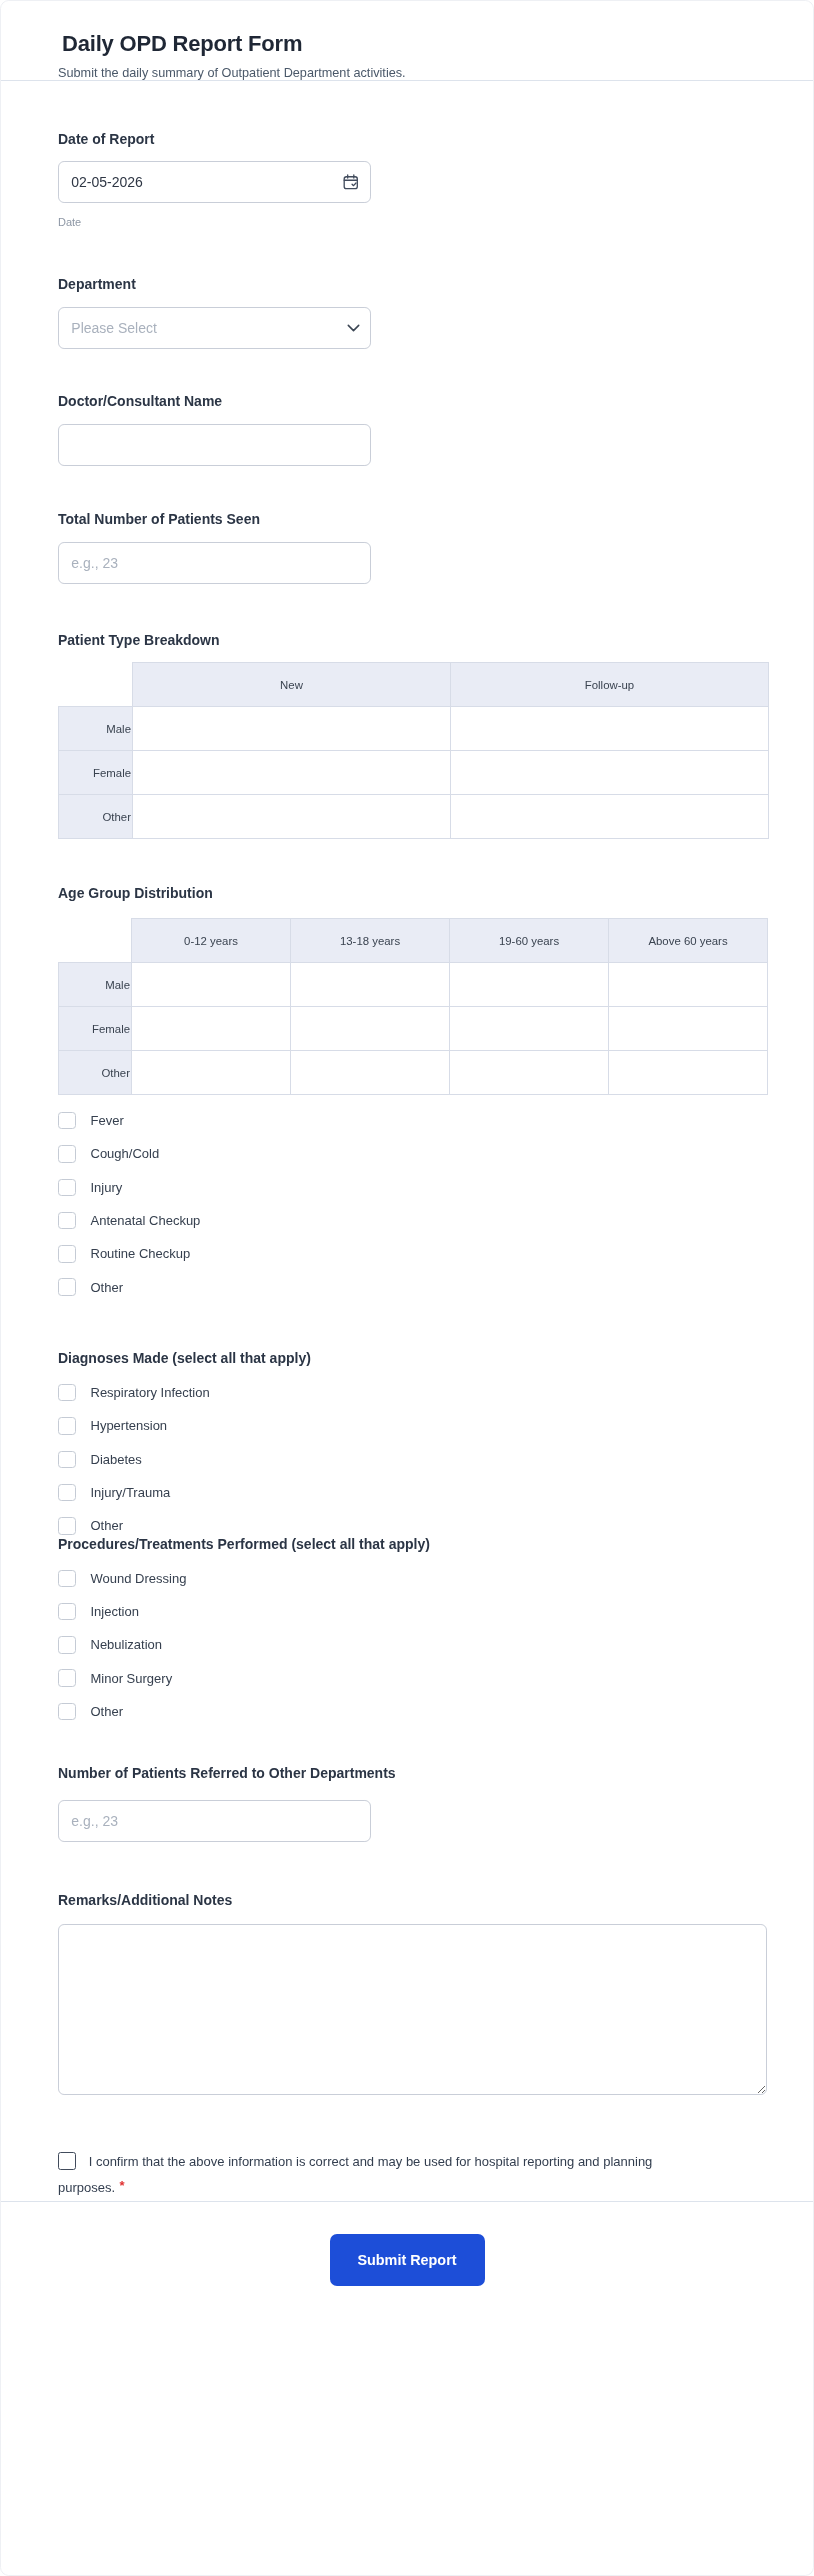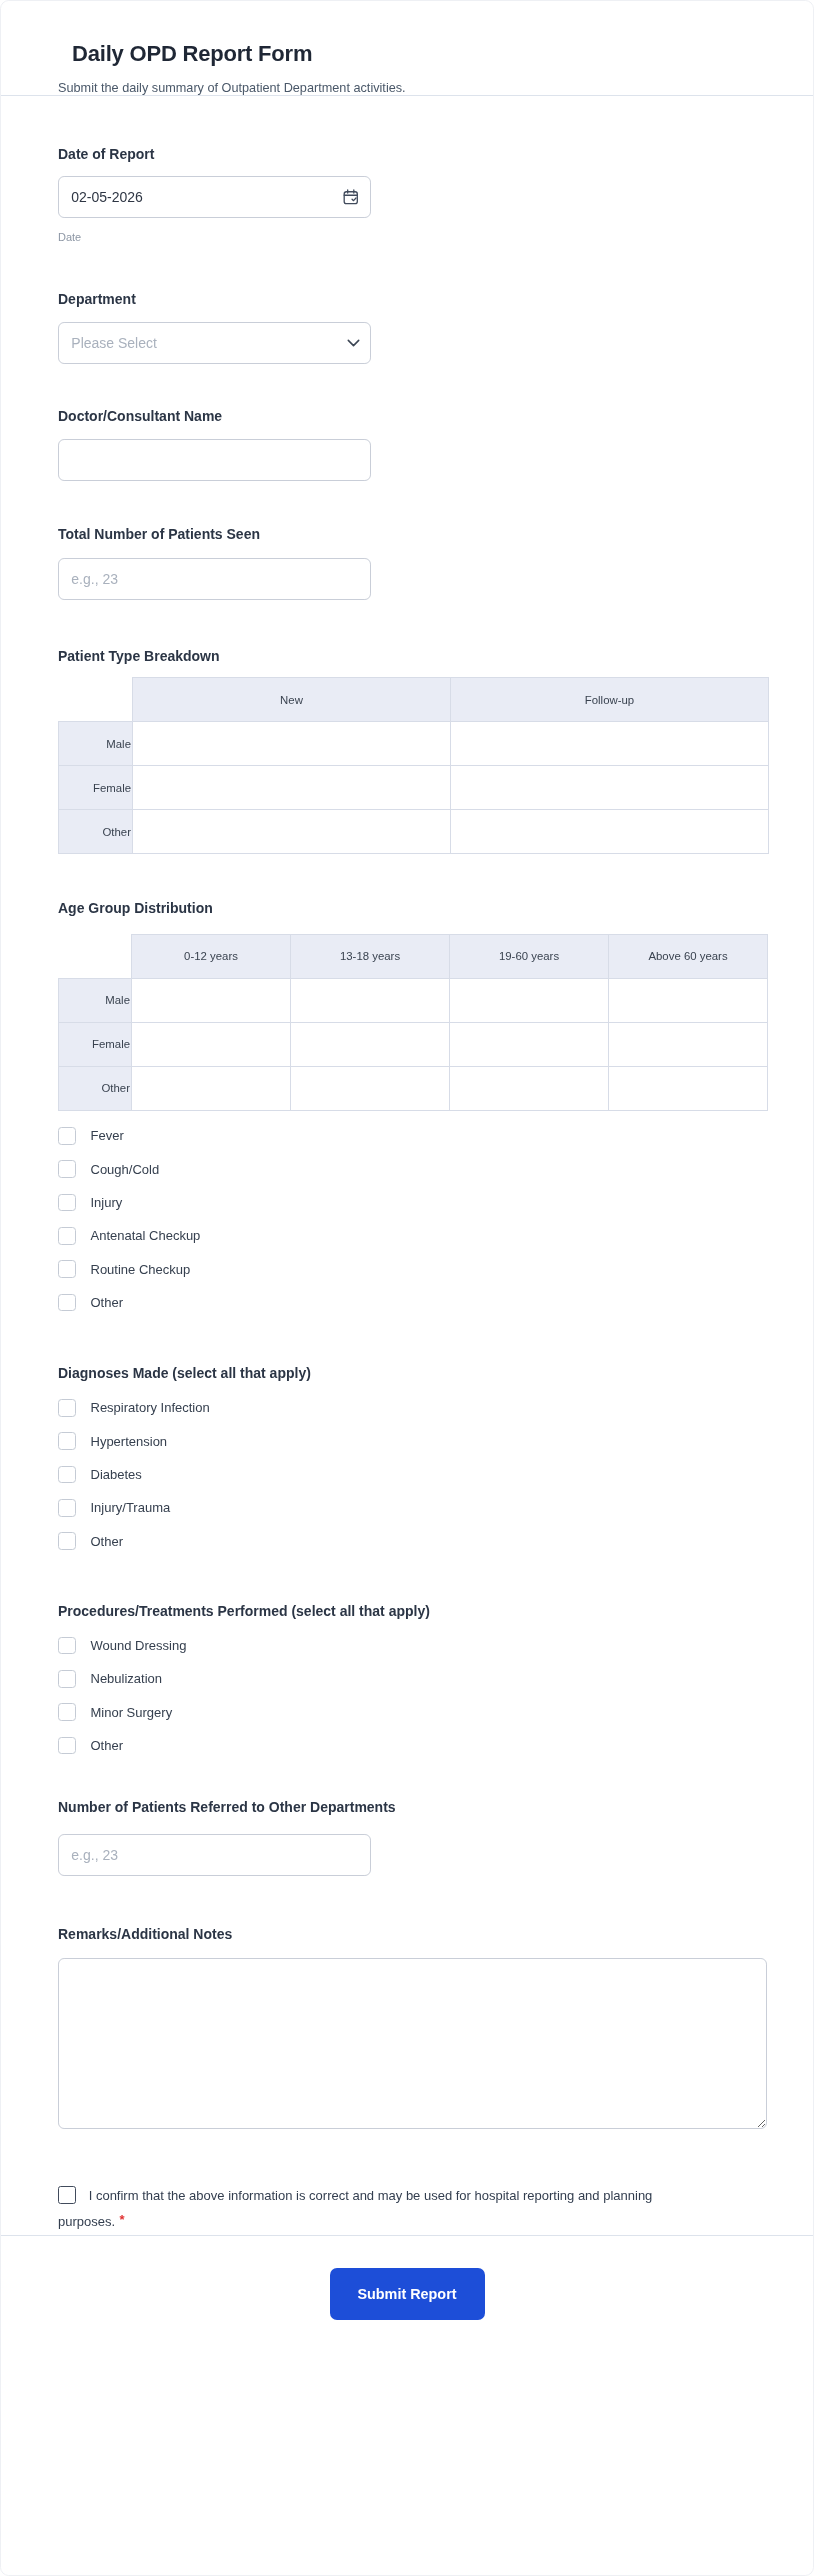--- a/index.html
+++ b/index.html
@@ -15,21 +15,21 @@
     width: 814px;
     min-height: 2576px;
     background: #ffffff;
     border: 0.9px solid #eef0f4;
     border-radius: 8.8px;
     overflow: hidden;
   }
 
   .header-block { padding: 26px 57px 0 57px; }
   .page-title {
-    margin: 14px;
+    margin: 4px;
     font-size: 22px;
     font-weight: 700;
     color: #1f2735;
     letter-spacing: -0.2px;
   }
   .page-subtitle {
     margin: 8.8px 0 0 0;
     font-size: 12.7px;
     color: #4a5869;
   }
@@ -367,25 +367,29 @@
       <div class="chk-row">
         <input type="checkbox" class="chk" style="">
         <span class="chk-label">Injury/Trauma</span>
       </div>
       <div class="chk-row">
         <input type="checkbox" class="chk" style="">
         <span class="chk-label">Other</span>
       </div>
     </div>
 
-    <div class="field-label" style="margin-top:52px">Procedures/Treatments Performed (select all that apply)</div>
+    <div class="field-label" style="">Procedures/Treatments Performed (select all that apply)</div>
     <div>
       <div class="chk-row first">
         <input type="checkbox" class="chk" style="">
         <span class="chk-label">Wound Dressing</span>
+      </div>
+      <div class="chk-row">
+        <input type="checkbox" class="chk" style="">
+        <span class="chk-label">Injection</span>
       </div>
       <div class="chk-row">
         <input type="checkbox" class="chk" style="">
         <span class="chk-label">Nebulization</span>
       </div>
       <div class="chk-row">
         <input type="checkbox" class="chk" style="">
         <span class="chk-label">Minor Surgery</span>
       </div>
       <div class="chk-row">

